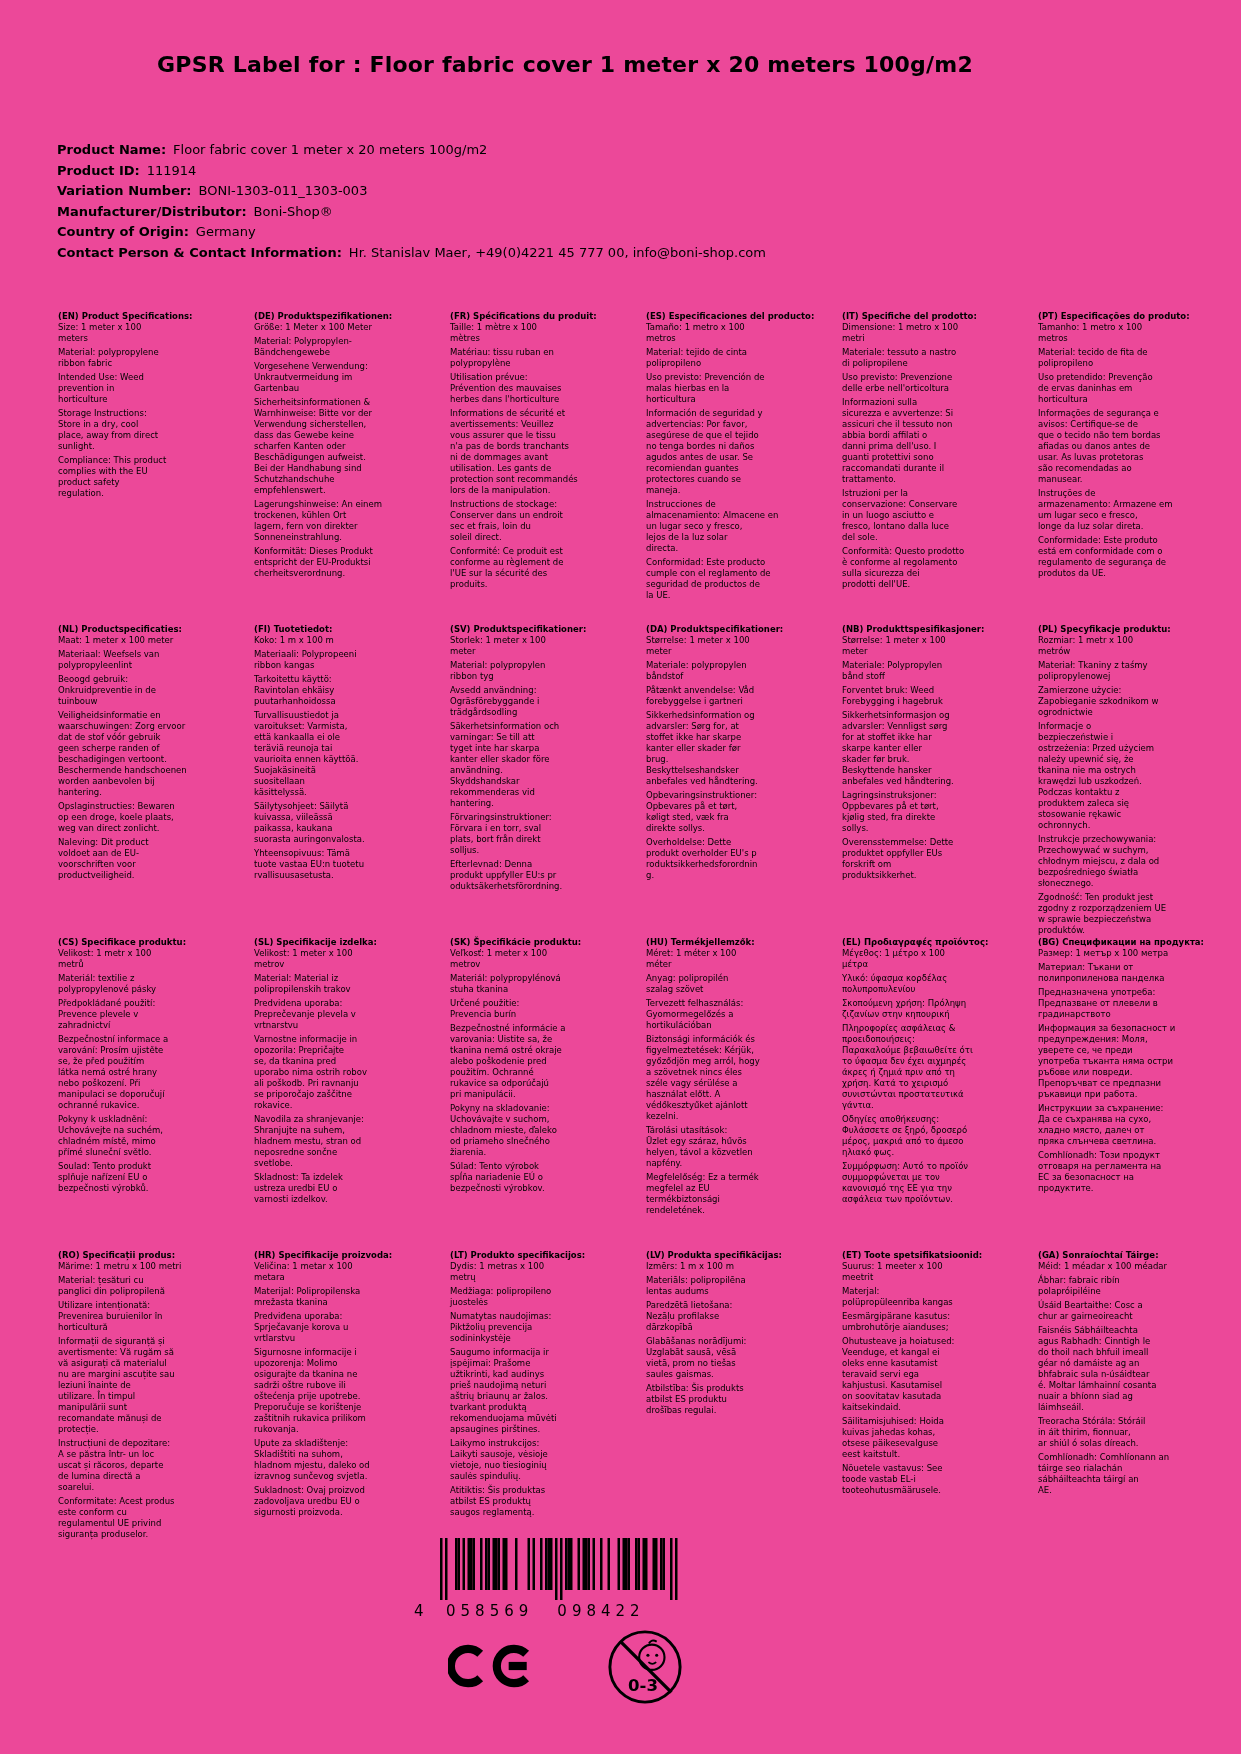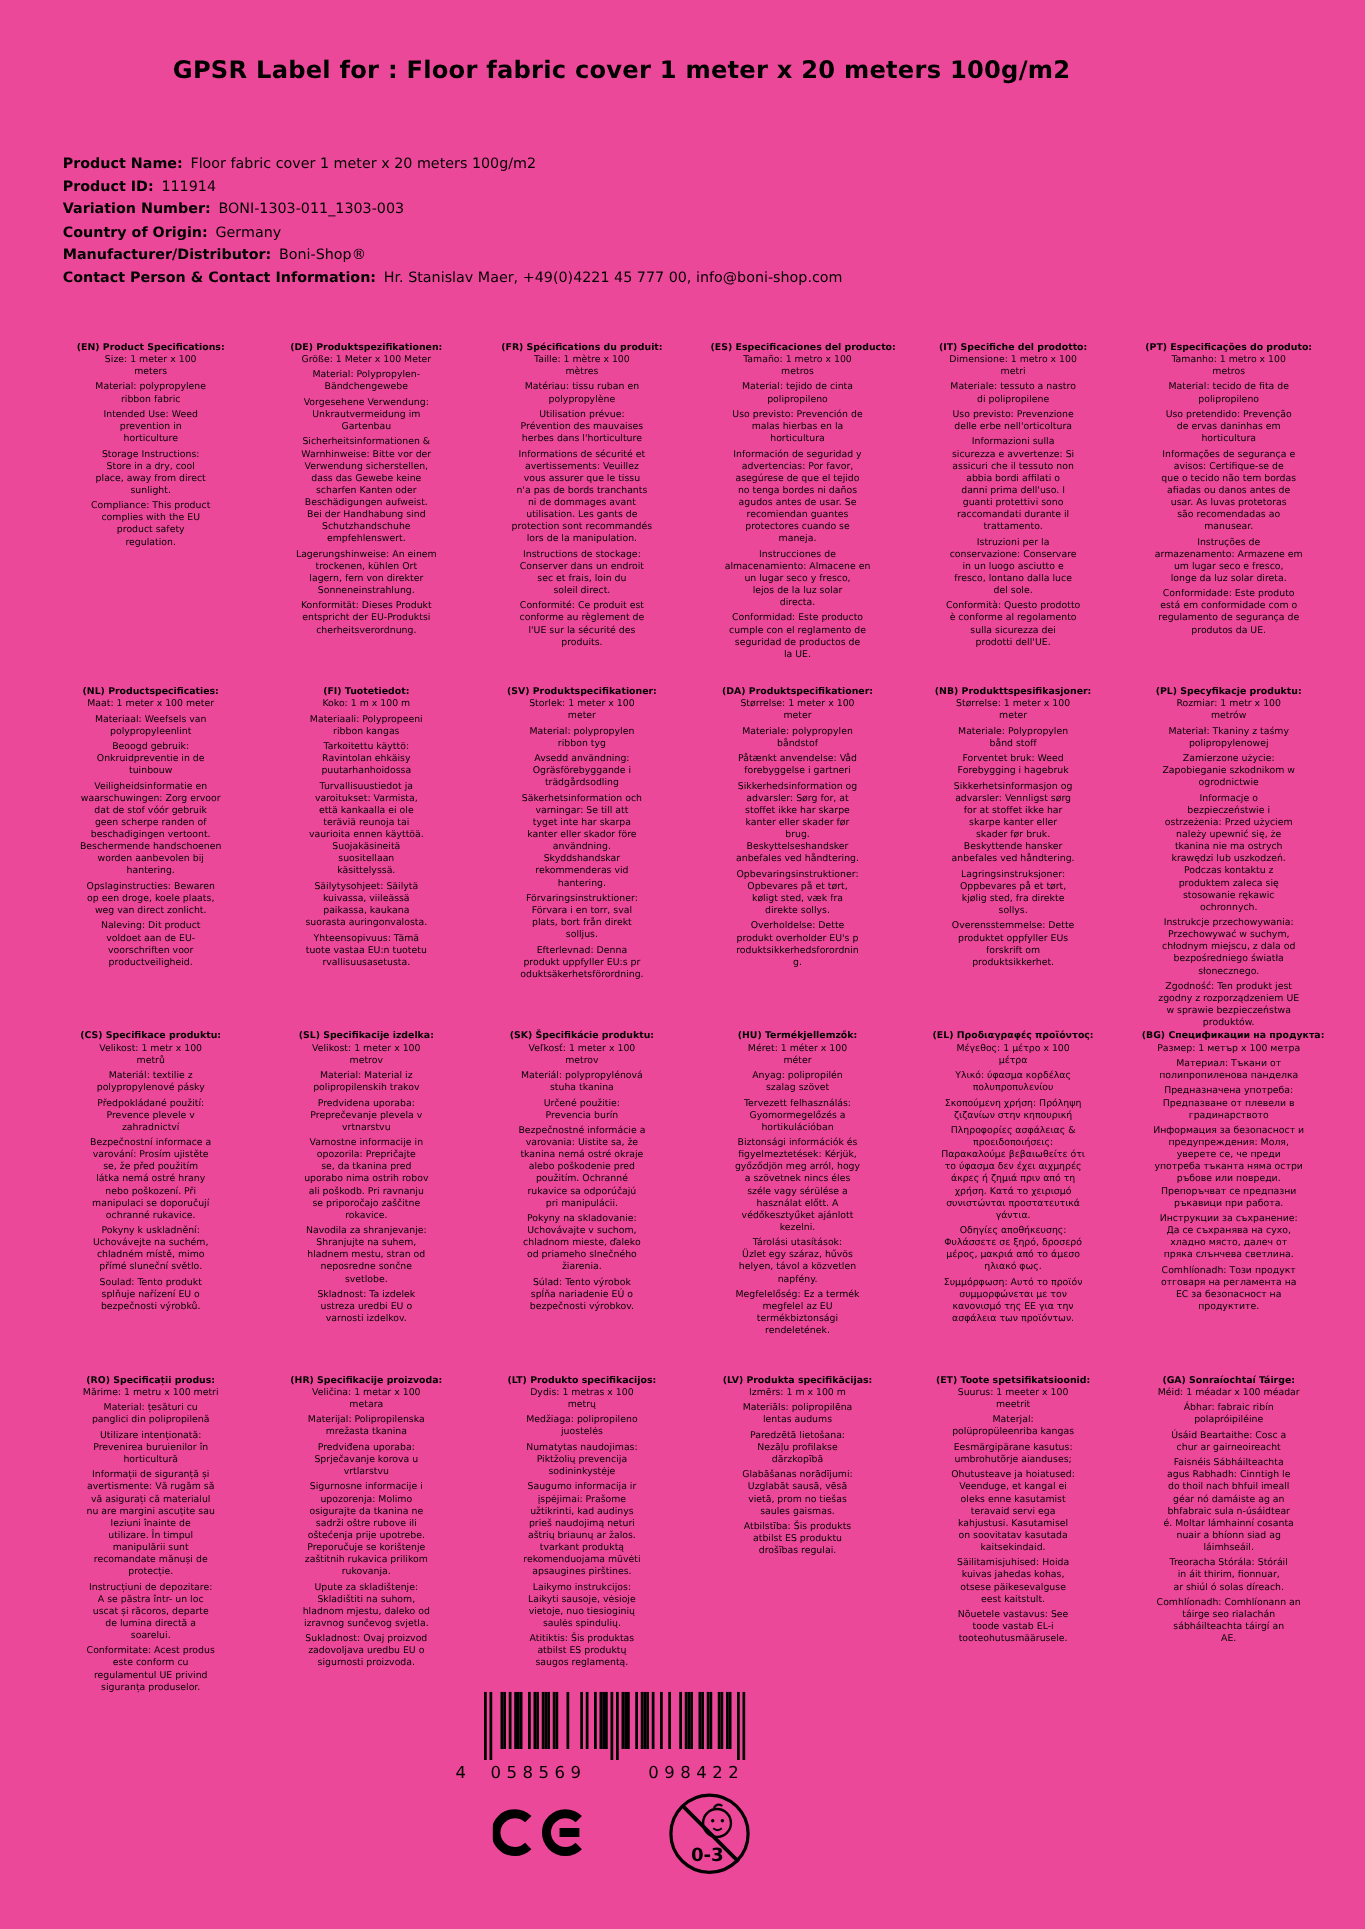--- a/index.html
+++ b/index.html
@@ -5,42 +5,42 @@
   html,body{margin:0;padding:0;background:#fff;}
   .page{position:relative;width:1241px;height:1754px;background:#ec4899;
         font-family:"DejaVu Sans",sans-serif;color:#000;overflow:hidden;}
   .title{position:absolute;left:0;top:52px;width:1130px;text-align:center;
          font-size:22px;font-weight:bold;letter-spacing:.2px;}
   .info{position:absolute;left:57px;top:140px;font-size:13px;line-height:20.5px;}
   .info-line{white-space:nowrap;}
   .info-label{font-weight:bold;margin-right:7px;margin-top:24px;}
   .grid{position:absolute;left:58px;top:311px;display:grid;
         grid-template-columns:repeat(6,158px);column-gap:38px;grid-auto-rows:313px;}
-  .lang-block{overflow:visible;text-align:center;}
+  .lang-block{overflow:visible;}
   .lang-block h3{margin:0;font-size:8.5px;line-height:11px;font-weight:bold;white-space:nowrap;}
   .lang-block p{margin:0 0 3px 0;font-size:8.5px;line-height:11px;white-space:pre;}
   .barcode{position:absolute;left:440px;top:1538px;width:238px;height:85px;}
   .bc-digit{position:absolute;font-size:15px;top:64px;}
   .bc-first{left:-26px;letter-spacing:0;}
   .bc-left{left:6px;width:106px;text-align:left;letter-spacing:5px;}
-  .bc-right{left:140px;width:106px;text-align:center;letter-spacing:5px;}
+  .bc-right{left:108px;width:106px;text-align:center;letter-spacing:5px;}
   .ce{position:absolute;left:448px;top:1638px;}
   .age{position:absolute;left:606px;top:1628px;}
 </style>
 </head>
 <body>
 
 <div class="page">
   <div class="title">GPSR Label for : Floor fabric cover 1 meter x 20 meters 100g/m2</div>
   <div class="info">
       <div class="info-line"><span class="info-label">Product Name:</span><span class="info-value">Floor fabric cover 1 meter x 20 meters 100g/m2</span></div>
       <div class="info-line"><span class="info-label">Product ID:</span><span class="info-value">111914</span></div>
       <div class="info-line"><span class="info-label">Variation Number:</span><span class="info-value">BONI-1303-011_1303-003</span></div>
+      <div class="info-line"><span class="info-label">Manufacturer/Distributor:</span><span class="info-value">Boni-Shop®</span></div>
       <div class="info-line"><span class="info-label">Country of Origin:</span><span class="info-value">Germany</span></div>
-      <div class="info-line"><span class="info-label">Manufacturer/Distributor:</span><span class="info-value">Boni-Shop®</span></div>
       <div class="info-line"><span class="info-label">Contact Person &amp; Contact Information:</span><span class="info-value">Hr. Stanislav Maer, +49(0)4221 45 777 00, info@boni-shop.com</span></div>
     </div>
   <div class="grid">
       <article class="lang-block">
         <h3>(EN) Product Specifications:</h3>
         <p>Size: 1 meter x 100
 meters</p>
         <p>Material: polypropylene
 ribbon fabric</p>
         <p>Intended Use: Weed

